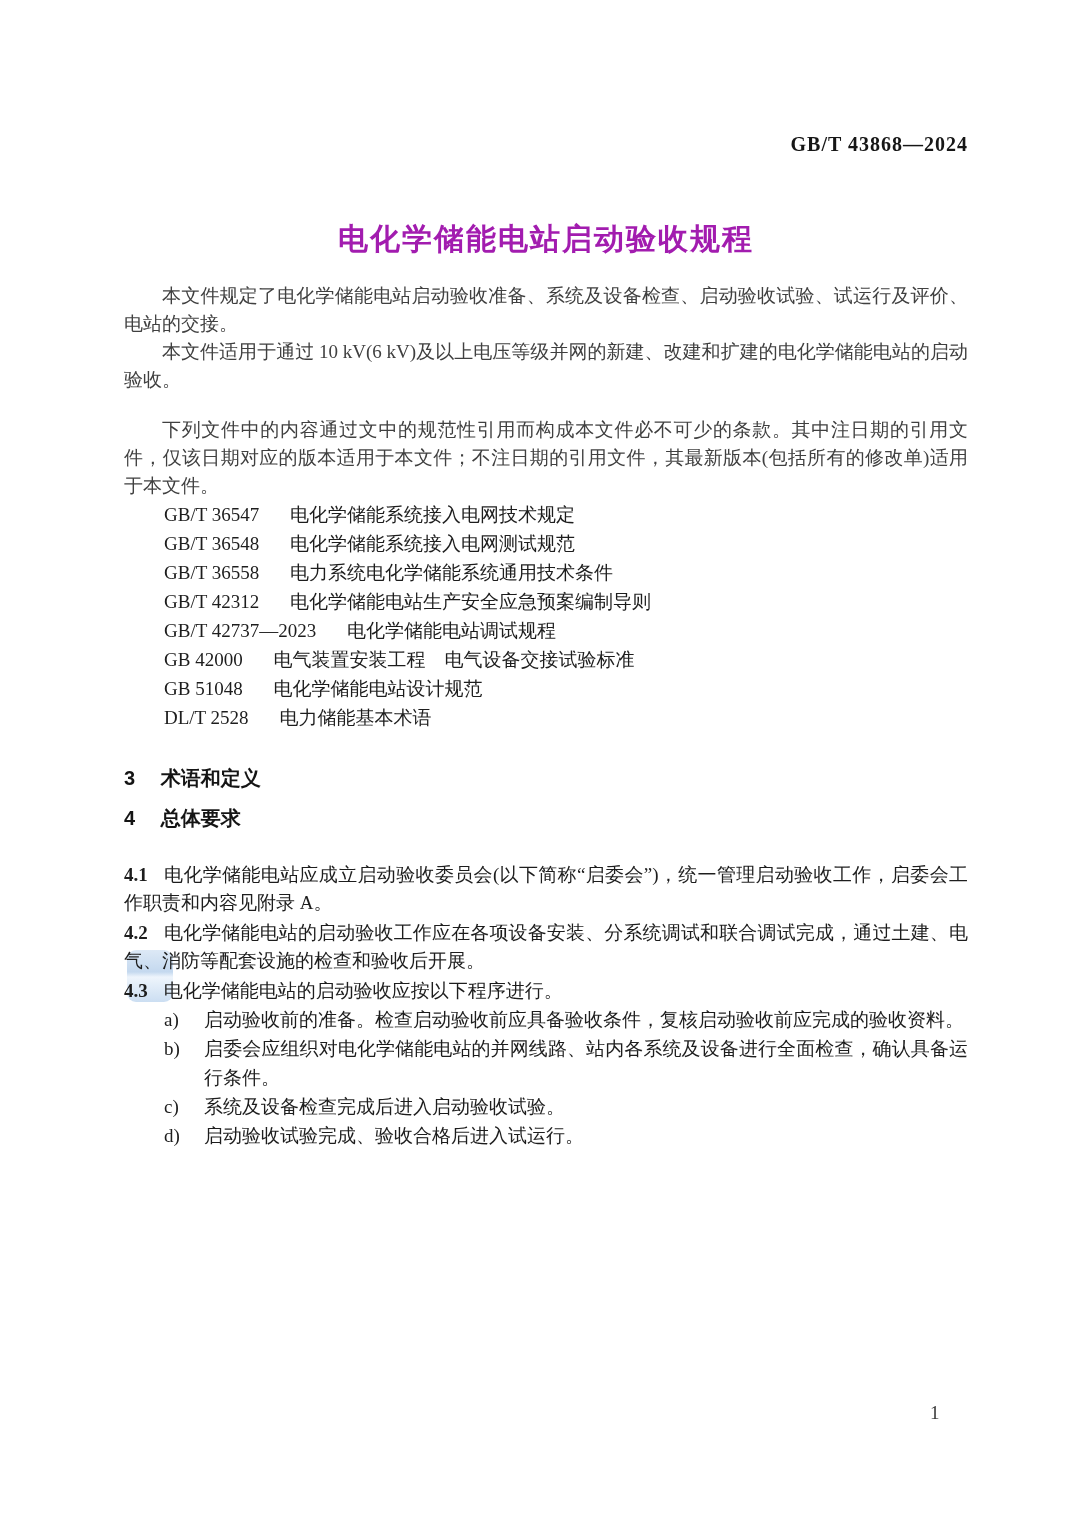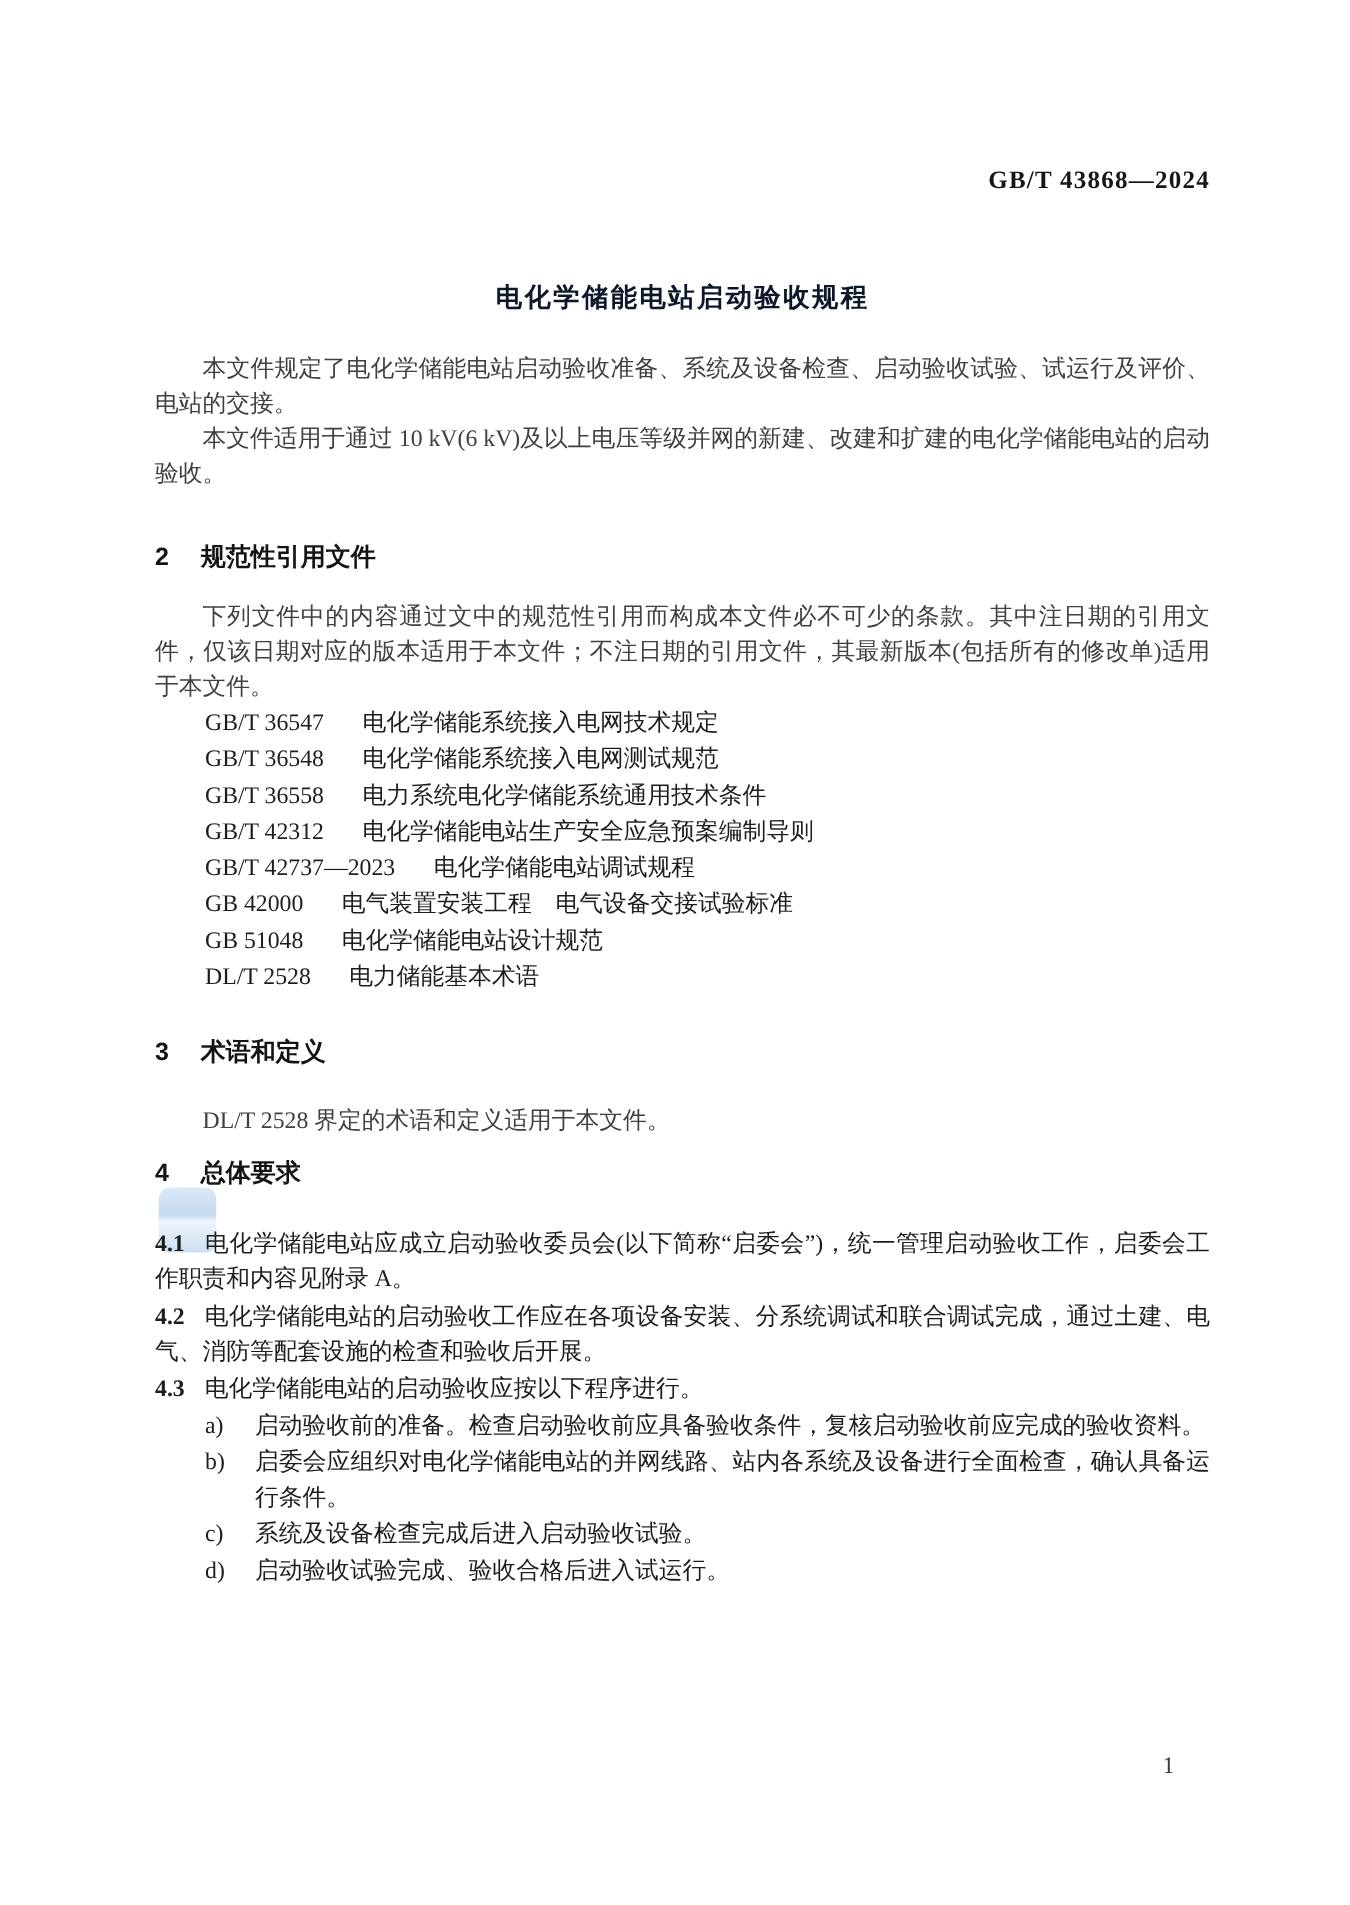--- a/index.html
+++ b/index.html
@@ -32,24 +32,24 @@
     font-size: 20px;
     letter-spacing: 1px;
     color: #161616;
   }
   
   .doc-title {
     margin: 62px 0 0 0;
     text-align: center;
     font-family: "Liberation Sans", "DejaVu Sans", sans-serif;
     font-weight: 700;
-    font-size: 21px;
+    font-size: 30px;
     line-height: 42px;
     letter-spacing: 2px;
-    color: #0f172a;
+    color: #a21caf;
   }
   
   .sec-heading {
     margin: 0;
     font-family: "Liberation Sans", "DejaVu Sans", sans-serif;
     font-weight: 700;
     font-size: 20px;
     line-height: 24px;
     color: #141414;
   }
@@ -148,24 +148,20 @@
     </div>
 
     <h1 class="doc-title">电化学储能电站启动验收规程</h1>
 
     <section>
       <p class="body-para indent after-heading">本文件规定了电化学储能电站启动验收准备、系统及设备检查、启动验收试验、试运行及评价、电站的交接。</p>
       <p class="body-para indent">本文件适用于通过 10 kV(6 kV)及以上电压等级并网的新建、改建和扩建的电化学储能电站的启动验收。</p>
     </section>
 
     <section>
-      <h2 class="sec-heading" id="sec2-heading">
-        <span class="sec-num">2</span>
-        <span class="sec-title">规范性引用文件</span>
-      </h2>
       <p class="body-para indent after-heading">下列文件中的内容通过文中的规范性引用而构成本文件必不可少的条款。其中注日期的引用文件，仅该日期对应的版本适用于本文件；不注日期的引用文件，其最新版本(包括所有的修改单)适用于本文件。</p>
       <ul class="ref-list">
         <li class="ref-item">
           <span class="ref-code">GB/T 36547</span>
           <span class="ref-title">电化学储能系统接入电网技术规定</span>
         </li>
         <li class="ref-item">
           <span class="ref-code">GB/T 36548</span>
           <span class="ref-title">电化学储能系统接入电网测试规范</span>
         </li>
@@ -194,21 +190,20 @@
           <span class="ref-title">电力储能基本术语</span>
         </li>
       </ul>
     </section>
 
     <section>
       <h2 class="sec-heading" id="sec3-heading">
         <span class="sec-num">3</span>
         <span class="sec-title">术语和定义</span>
       </h2>
-      <p class="body-para indent" id="terms-para">DL/T 2528 界定的术语和定义适用于本文件。</p>
     </section>
 
     <section>
       <h2 class="sec-heading" id="sec4-heading">
         <span class="sec-num">4</span>
         <span class="sec-title">总体要求</span>
       </h2>
 
       <p class="clause" id="clause-4-1">
         <span class="clause-num">4.1</span><span>电化学储能电站应成立启动验收委员会(以下简称“启委会”)，统一管理启动验收工作，启委会工作职责和内容见附录 A。</span>

